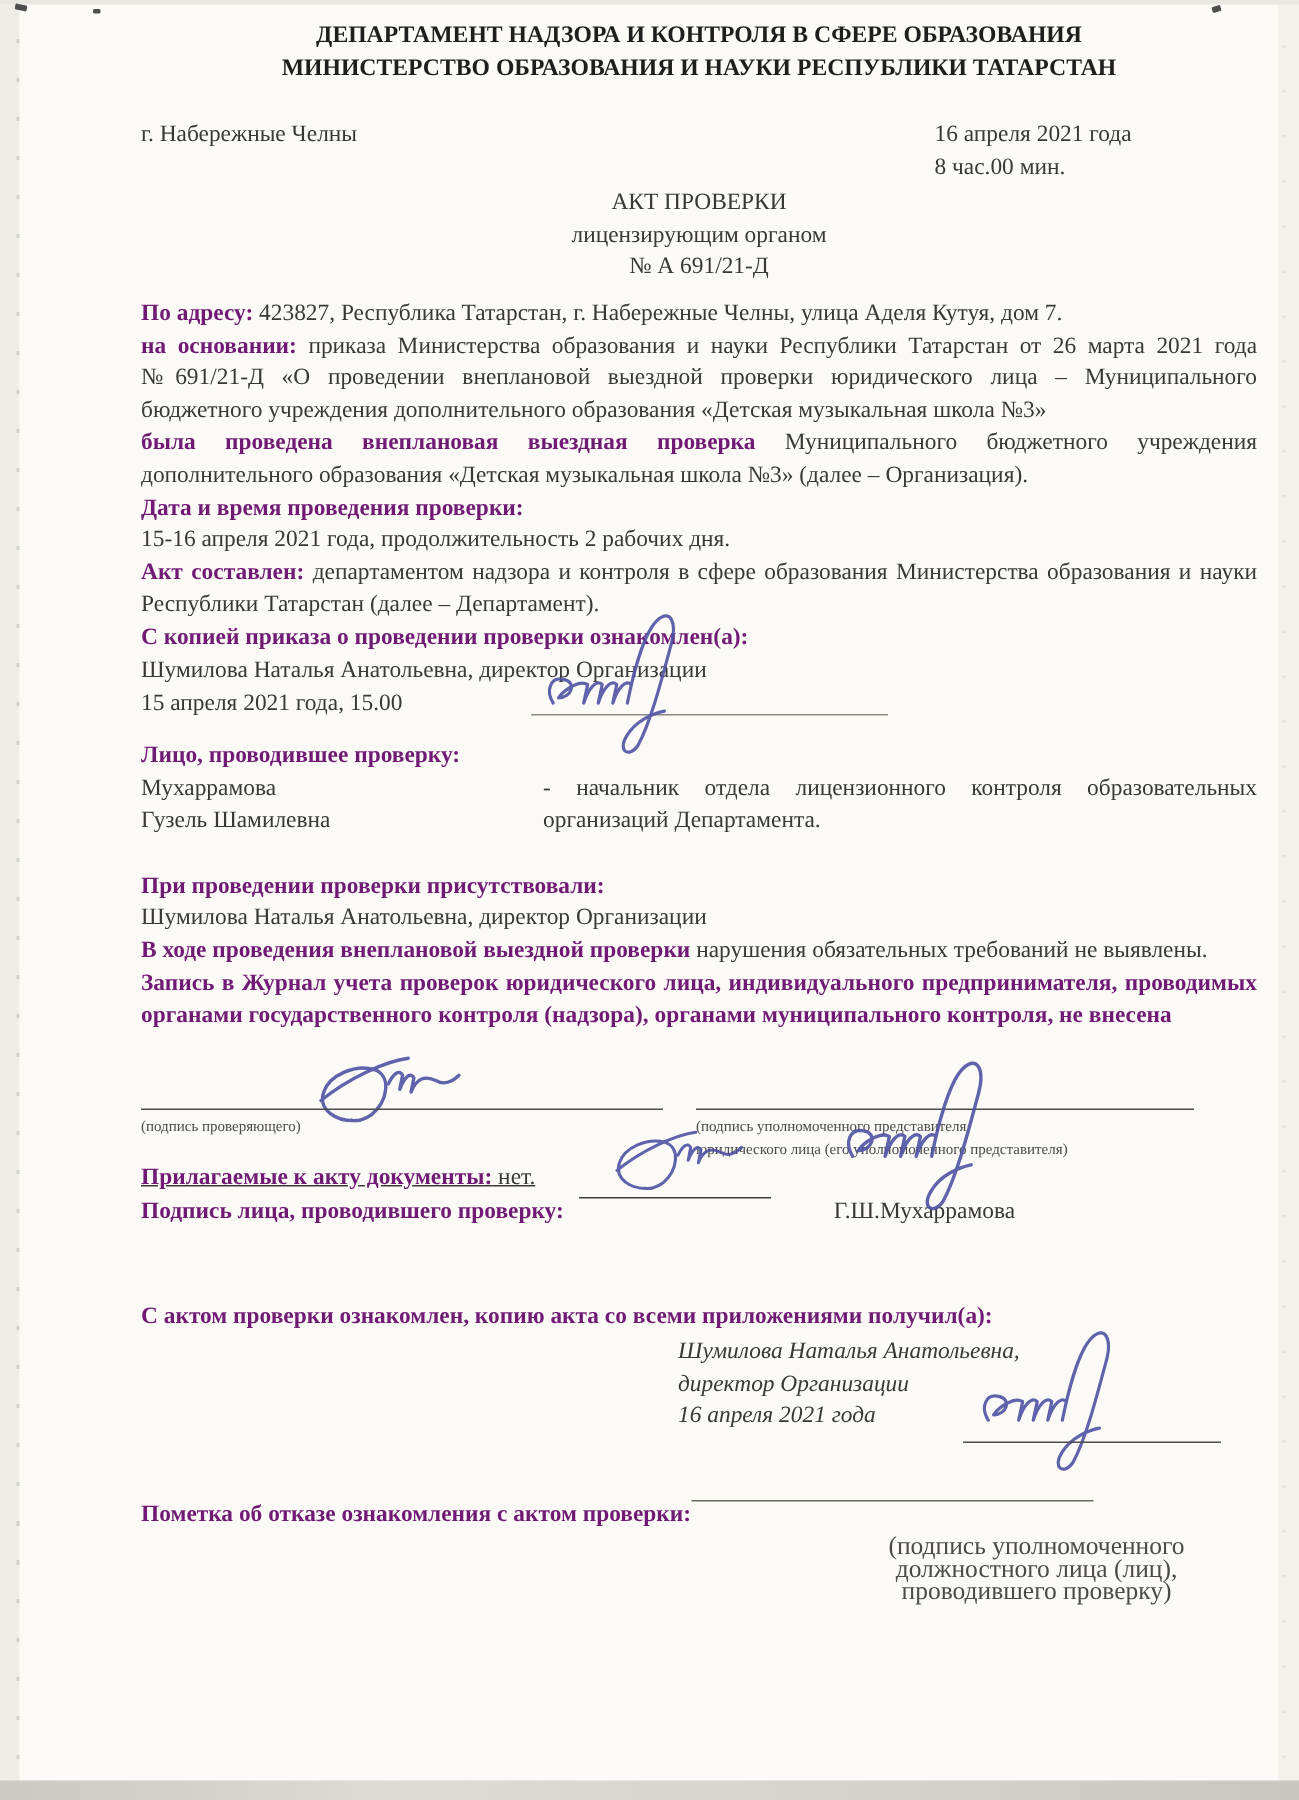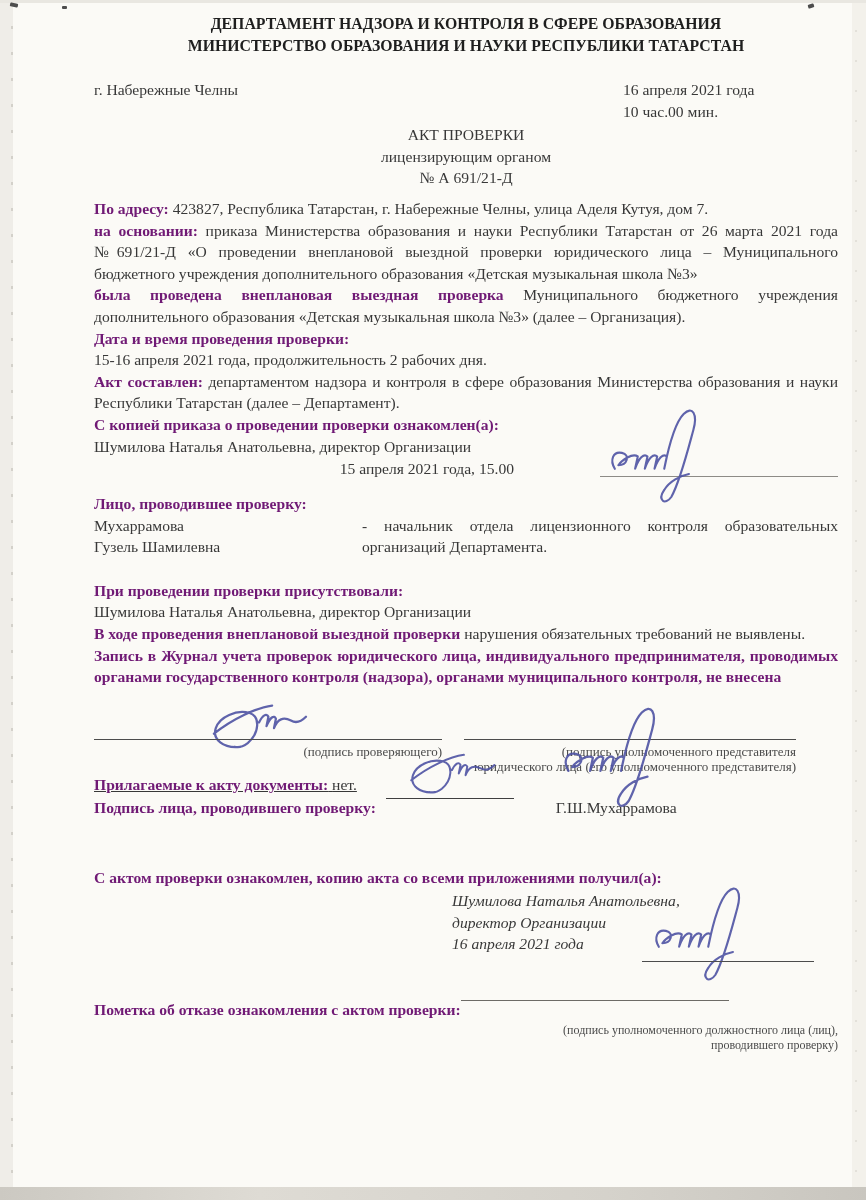--- a/index.html
+++ b/index.html
@@ -29,60 +29,60 @@
   .content{position:absolute;left:62px;top:0;width:744px;font-size:15.6px;line-height:21.6px;margin-left:32px;}
   .b{font-weight:bold;color:#701a75;}
   .header{margin-top:13px;text-align:center;font-weight:bold;color:#1e1e1e;font-size:15.8px;line-height:21.5px;}
   .meta-row{display:flex;justify-content:space-between;margin-top:23px;}
   .meta-right{width:215px;text-align:left;}
   .title{text-align:center;margin-top:2px;}
   .body-block{margin-top:9px;}
   p.j{margin:0;text-align:justify;}
   p.l{margin:0;}
 
-  .copy-row{display:flex;align-items:flex-end;margin-top:0;height:22px;justify-content:flex-end;}
+  .copy-row{display:flex;align-items:flex-end;margin-top:0;height:22px;}
   .sig-holder{position:relative;}
   .sig-holder svg{position:absolute;pointer-events:none;}
   .copy-line{position:relative;margin-left:86px;width:238px;border-bottom:1.3px solid #8d8b86;height:1px;align-self:flex-end;margin-bottom:2px;}
   .copy-line svg{left:6px;bottom:-36px;}
 
   .inspector{margin-top:14px;}
   .insp-row{display:flex;}
   .insp-names{width:268px;flex:none;}
   .insp-pos{flex:1;text-align:justify;}
 
   .present{margin-top:22px;}
   .result{margin-top:21px;}
   .journal{margin-top:20px;}
 
   .sig-row{display:flex;margin-top:50px;}
   .sig-cell{position:relative;}
   .sig-cell.left{width:348px;}
   .sig-cell.right{width:332px;margin-left:22px;}
   .sig-line{border-bottom:1.6px solid #4c4c4c;height:1px;position:relative;}
-  .caption{font-size:13px;line-height:15px;color:#4a4a4a;text-align:right;margin-top:4px;}
+  .caption{font-size:10px;line-height:15px;color:#4a4a4a;text-align:left;margin-top:4px;}
   .sig-cell.left svg{position:absolute;left:110px;bottom:14px;}
   .sig-cell.right svg{position:absolute;left:95px;bottom:-42px;z-index:2;}
 
   .attachments{margin-top:24px;text-decoration:underline;}
   .sign-row{display:flex;align-items:flex-start;margin-top:2px;height:30px;}
   .sign-line{position:relative;width:128px;margin-left:10px;border-bottom:1.4px solid #3f3f3f;height:1px;margin-bottom:3px;}
   .sign-line svg{left:14px;bottom:-6px;position:absolute;}
   .sign-name{margin-left:42px;}
 
   .ack{margin-top:40px;position:relative;}
   .ack-block{margin-left:358px;margin-top:1px;font-style:italic;}
   .ack-sig{position:absolute;left:548px;top:24px;width:172px;}
   .ack-line{position:absolute;left:548px;top:94px;width:172px;border-bottom:1.4px solid #4c4c4c;}
   .ack-sig svg{position:absolute;left:8px;top:-24px;}
 
   .refusal{margin-top:44px;}
   .refusal-row{display:flex;}
   .refusal-line{flex:none;width:268px;border-bottom:1.2px solid #6d6b66;height:1px;margin-bottom:3px;}
-  .refusal-caption{margin-left:450px;text-align:right;font-size:12px;line-height:15px;color:#4a4a4a;margin-top:3px;}
+  .refusal-caption{margin-left:450px;text-align:center;font-size:17px;line-height:15px;color:#4a4a4a;margin-top:3px;}
   .sig-stroke{fill:none;stroke:#4e52a3;stroke-width:2.4;stroke-linecap:round;stroke-linejoin:round;opacity:.9;}
 </style>
 </head>
 <body>
 
 <div class="page">
   <div class="edge-left"></div>
   <div class="perforation"></div>
   <div class="edge-right"></div>
   <div class="perforation-r"></div>
@@ -95,21 +95,21 @@
 
     <div class="header">
       <div>ДЕПАРТАМЕНТ НАДЗОРА И КОНТРОЛЯ В СФЕРЕ ОБРАЗОВАНИЯ</div>
       <div>МИНИСТЕРСТВО ОБРАЗОВАНИЯ И НАУКИ РЕСПУБЛИКИ ТАТАРСТАН</div>
     </div>
 
     <div class="meta-row">
       <div>г. Набережные Челны</div>
       <div class="meta-right">
         <div>16 апреля 2021 года</div>
-        <div>10 час.00 мин.</div>
+        <div>8 час.00 мин.</div>
       </div>
     </div>
 
     <div class="title">
       <div>АКТ ПРОВЕРКИ</div>
       <div>лицензирующим органом</div>
       <div>№ А 691/21-Д</div>
     </div>
 
     <div class="body-block">

